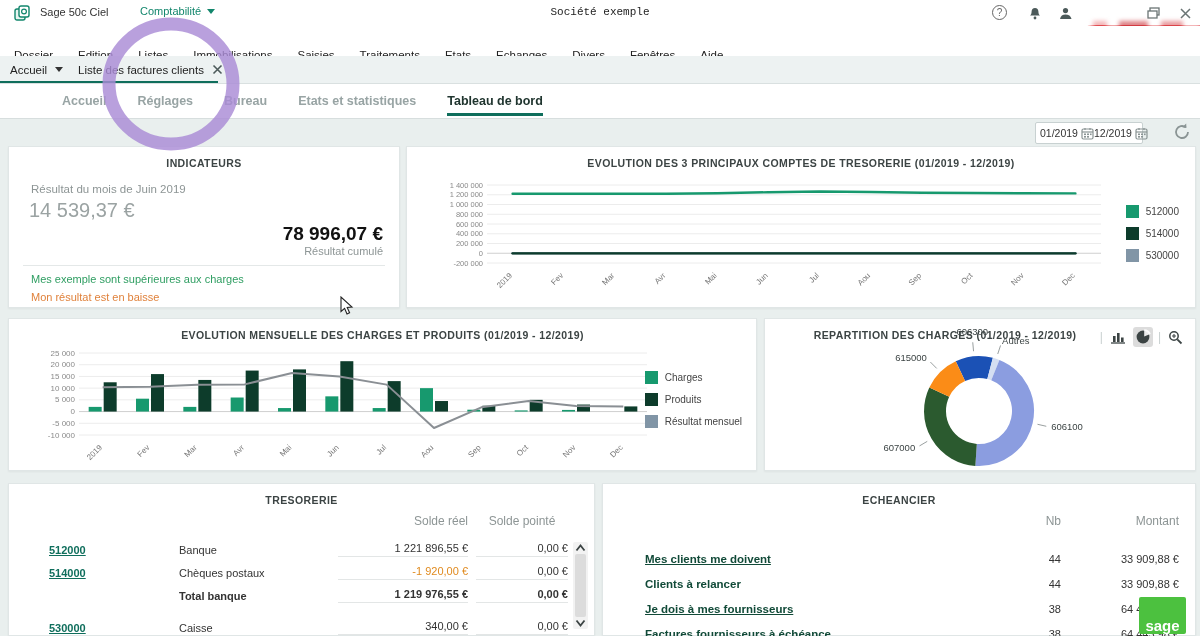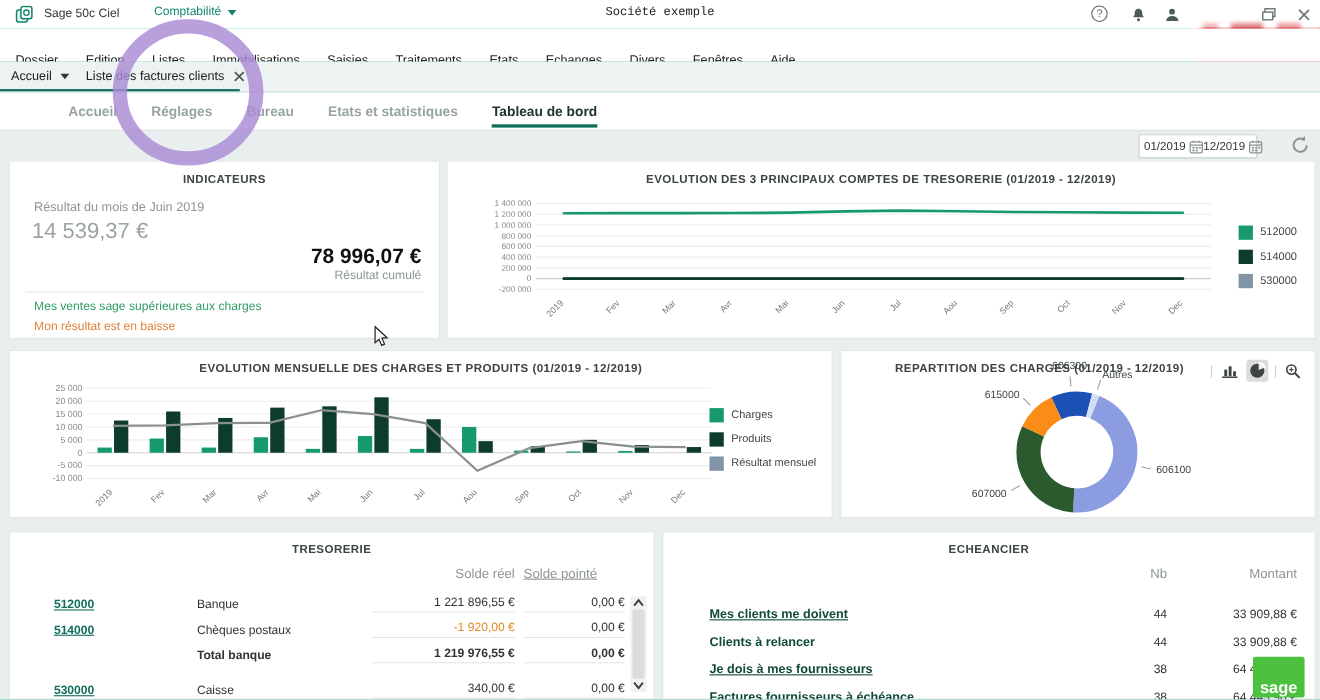--- a/index.html
+++ b/index.html
@@ -1,17 +1,17 @@
 <!DOCTYPE html>
 <html><head>
 <meta charset="utf-8">
 <style>
   html,body{margin:0;padding:0;background:#cfd6d6;}
   *{box-sizing:border-box;font-family:"Liberation Sans","DejaVu Sans",sans-serif;}
-  .screen{position:relative;width:1200px;height:636px;background:#14b8a6;overflow:hidden;}
+  .screen{position:relative;width:1200px;height:636px;background:#4d7c0f;overflow:hidden;}
 
   
   .topbar{position:absolute;left:0;top:0;width:1200px;height:26px;background:#fff;}
   .logo{position:absolute;left:14px;top:5px;}
   .product{position:absolute;left:40px;top:6px;font-size:11px;color:#333;}
   .module-btn{position:absolute;left:140px;top:5px;display:flex;align-items:center;gap:6px;
     background:none;border:none;color:#12866c;font-size:11px;cursor:pointer;padding:0;}
   .caret{width:0;height:0;border-left:4px solid transparent;border-right:4px solid transparent;border-top:5px solid #12866c;}
   .company{position:absolute;left:50%;transform:translateX(-50%);top:6px;font-size:11px;color:#222;font-family:Liberation Mono, monospace;}
   .sysicon{position:absolute;top:4px;width:18px;height:18px;display:flex;align-items:center;justify-content:center;color:#555;}
@@ -87,21 +87,21 @@
   .t-rows{position:absolute;left:0;right:26px;top:54px;}
   .t-row{display:flex;align-items:center;height:23px;font-size:11px;color:#333;}
   .t-acc{width:130px;padding-left:40px;}
   .t-lbl{flex:1;padding-left:40px;}
   .t-real{width:130px;text-align:right;border-bottom:1px solid #e3e6e6;padding-bottom:2px;}
   .t-point{width:92px;text-align:right;border-bottom:1px solid #e3e6e6;padding-bottom:2px;margin-left:8px;}
   .acc-link{color:#0f6e5c;font-weight:bold;text-decoration:underline;cursor:pointer;}
   .neg{color:#e08a1e;}
   .t-total{font-weight:bold;}
   .h-real{width:130px;text-align:right;}
-  .h-point{width:92px;text-align:left;margin-left:8px;text-decoration:underline;}
+  .h-point{width:92px;text-align:center;margin-left:8px;}
   .h-sp{flex:1}
   .scrollbar{position:absolute;right:6px;top:58px;bottom:6px;width:15px;background:#f2f2f2;border-radius:2px;
     display:flex;flex-direction:column;justify-content:space-between;align-items:center;padding:2px 0;}
   .scroll-thumb{width:11px;flex:1;margin:2px 0;background:#dcdcdc;border-radius:2px;}
 
   
   .p6{left:602px;top:364px;width:594px;height:153px;}
   .e-head{left:0;right:16px;top:30px;}
   .e-rows{position:absolute;left:0;right:16px;top:56px;}
   .e-row{display:flex;align-items:flex-end;height:25px;font-size:11.5px;}
@@ -235,21 +235,21 @@
         </svg>
     </button>
 
     <div class="panel p1">
       <div class="panel-title">INDICATEURS</div>
       <div class="ind-month-label">Résultat du mois de Juin 2019</div>
       <div class="ind-month-value">14 539,37 €</div>
       <div class="ind-cumul-value">78 996,07 €</div>
       <div class="ind-cumul-label">Résultat cumulé</div>
       <div class="ind-divider"></div>
-      <div class="ind-note-good">Mes ventes sage supérieures aux charges</div>
+      <div class="ind-note-good">Mes exemple sont supérieures aux charges</div>
       <div class="ind-note-bad">Mon résultat est en baisse</div>
     </div>
 
     <div class="panel p2">
       <div class="panel-title">EVOLUTION DES 3 PRINCIPAUX COMPTES DE TRESORERIE (01/2019 - 12/2019)</div>
       <div class="chart-mount" id="chart1"><svg width="700" height="120">
             <line x1="72" y1="10" x2="686" y2="10" stroke="#ececec" stroke-width="1"></line>
             <text x="68" y="12.6" text-anchor="end" font-size="7.5" fill="#8a8a8a">1 400 000</text>
             <line x1="72" y1="19.75" x2="686" y2="19.75" stroke="#ececec" stroke-width="1"></line>
             <text x="68" y="22.35" text-anchor="end" font-size="7.5" fill="#8a8a8a">1 200 000</text>

